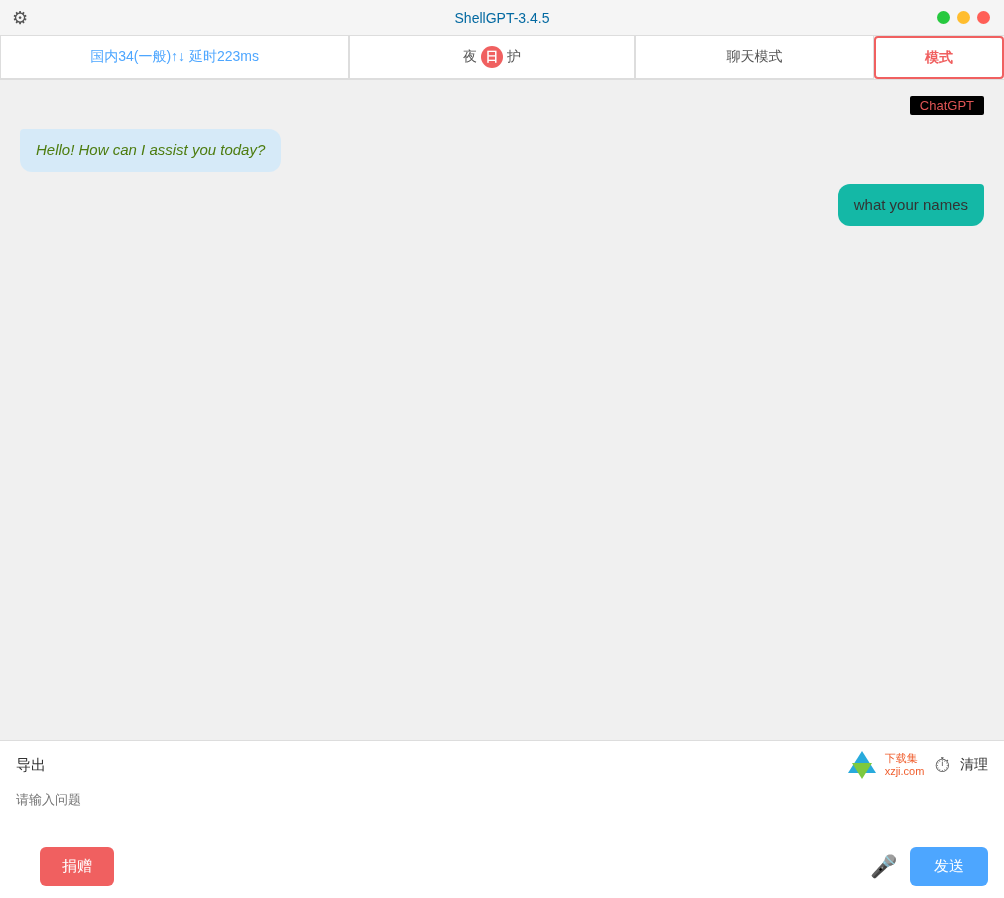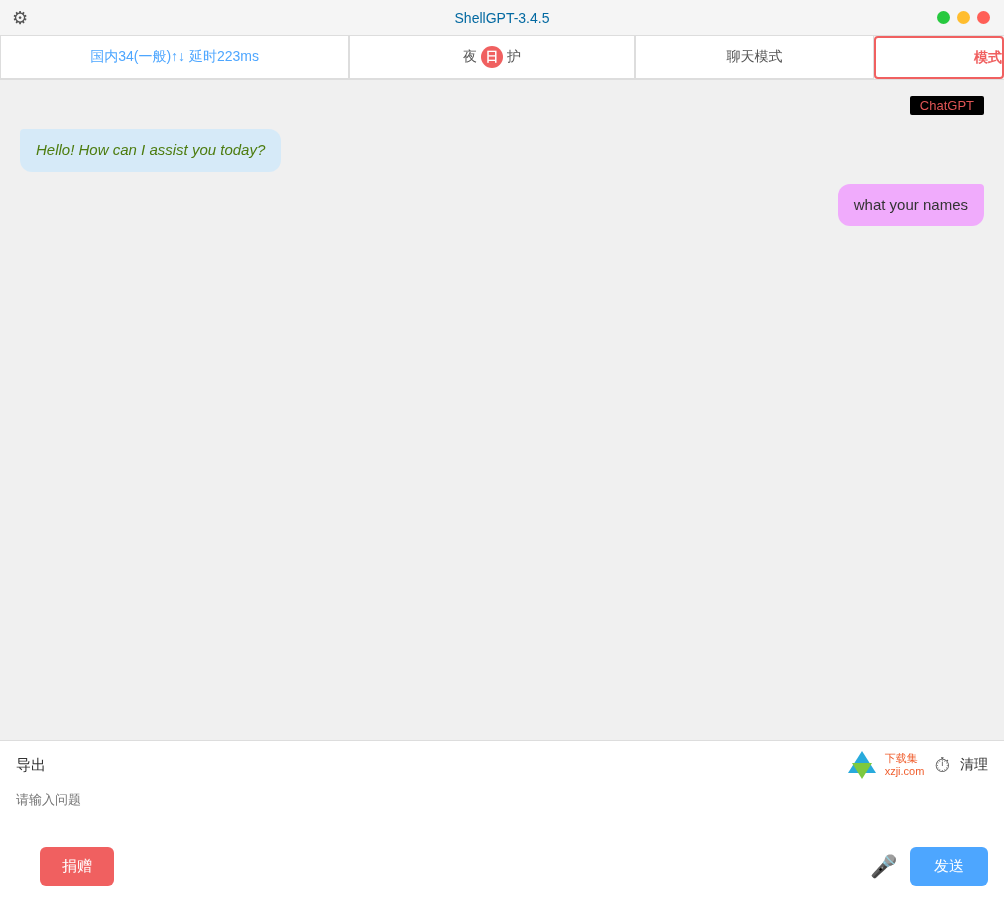--- a/index.html
+++ b/index.html
@@ -78,21 +78,20 @@
       color: #4da6ff;
       border-bottom: 2px solid #4da6ff;
       font-weight: 500;
     }
     .tab-item.active-red {
       background: #fff;
       color: #f06060;
       border: 2px solid #f06060;
       border-radius: 4px;
       font-weight: 600;
-      justify-content: flex-end;
     }
     .tab-route { flex: 0.7; }
     .tab-network { flex: 2.2; color: #4da6ff; }
     .tab-night { flex: 1.8; }
     .tab-chat { flex: 1.5; }
     .tab-mode { flex: 0.8; }
 
     .night-icons {
       display: flex;
       align-items: center;
@@ -145,21 +144,21 @@
       font-size: 15px;
       line-height: 1.5;
     }
     .bubble-assistant {
       background: #d6eaf8;
       color: #4d7c0f;
       border-radius: 4px 12px 12px 12px;
       font-style: italic;
     }
     .bubble-user {
-      background: #f0abfc;
+      background: #14b8a6;
       color: #333;
       border-radius: 12px 4px 12px 12px;
     }
     .label-row {
       display: flex;
       justify-content: flex-end;
       margin-bottom: 2px;
     }
     .label-tag {
       background: #000000;

